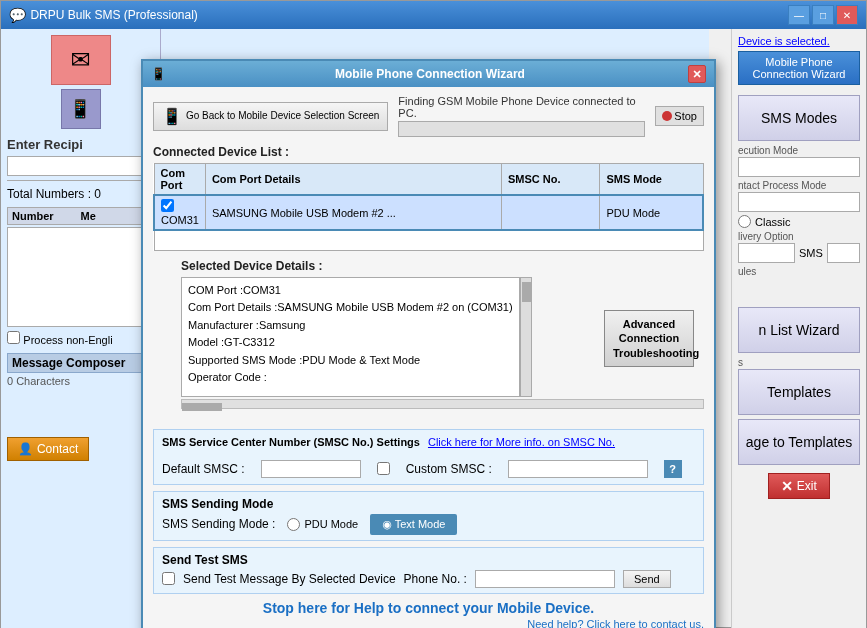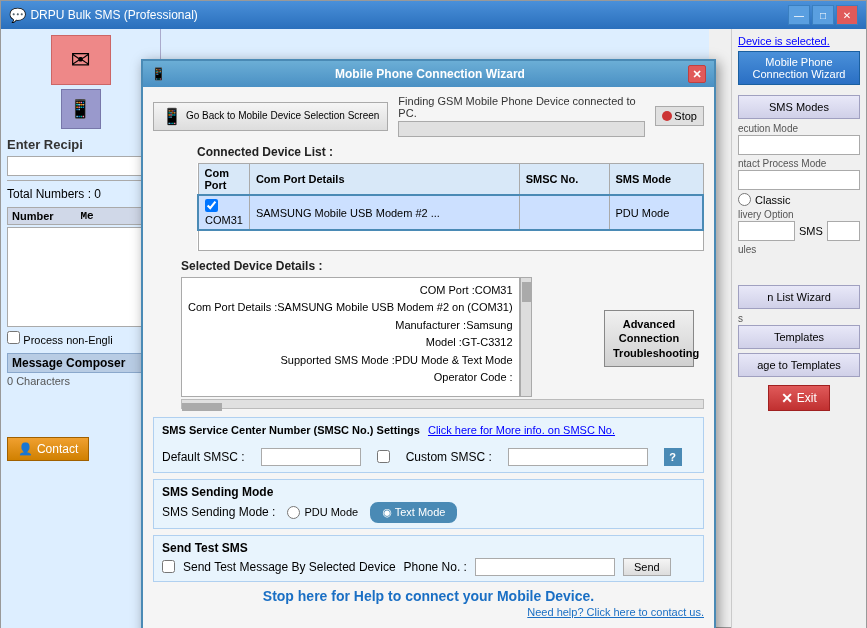--- a/index.html
+++ b/index.html
@@ -196,21 +196,21 @@
       text-align: center;
       font-size: 11px;
       font-weight: bold;
       cursor: pointer;
       width: 90px;
       line-height: 1.3;
     }
 
     
     .details-section {
-      margin-bottom: 8px;
+      margin-bottom: 20px;
       padding-left: 28px;
     }
 
     .details-box {
       border: 1px solid #aaa;
       background: white;
       height: 120px;
       padding: 4px 6px;
       font-size: 11px;
       overflow-y: auto;
@@ -291,21 +291,21 @@
       gap: 4px;
       font-size: 11px;
       cursor: pointer;
     }
 
     .radio-selected {
       background: #4a8ab5;
       border: 2px solid #4a8ab5;
       color: white;
       padding: 2px 10px;
-      border-radius: 8px;
+      border-radius: 2px;
       font-size: 11px;
     }
 
     
     .test-section {
       background: #e8f4fd;
       border: 1px solid #b0d0f0;
       padding: 5px 8px;
       margin-bottom: 6px;
     }
@@ -357,23 +357,23 @@
       padding: 6px 10px;
       border-top: 1px solid #ccc;
       background: #eee;
       gap: 8px;
     }
 
     
     .right-item {
       background: linear-gradient(to bottom, #e8e8f8, #d0d0e8);
       border: 1px solid #a0a0c0;
-      padding: 5px 6px;
+      padding: 14px 6px;
       margin-bottom: 4px;
-      font-size: 11px;
+      font-size: 14px;
       cursor: pointer;
       text-align: center;
     }
 
     .device-selected-text {
       color: blue;
       font-size: 11px;
       text-decoration: underline;
     }
 
@@ -414,21 +414,20 @@
     .scroll-indicator {
       width: 8px;
       background: #ccc;
       border: 1px solid #aaa;
     }
 
     
     .details-wrapper {
       position: relative;
       display: flex;
-      text-align: right;
     }
 
     
     .h-scroll {
       height: 10px;
       background: #e0e0e0;
       border: 1px solid #bbb;
       margin-top: 2px;
     }
 
@@ -469,21 +468,21 @@
       <div style="text-align:center; margin-bottom:8px;">
         <div style="width:60px; height:50px; background:#e88; border:1px solid #c66; margin:0 auto 4px; display:flex; align-items:center; justify-content:center; font-size:24px;">✉</div>
         <div style="width:40px; height:40px; background:#99c; border:1px solid #77a; margin:0 auto; display:flex; align-items:center; justify-content:center; font-size:18px;">📱</div>
       </div>
       <div class="enter-recip-label" style="font-size:13px; font-weight:bold; color:#333;">Enter Recipi</div>
       <div style="border:1px solid #aaa; height:20px; background:white; margin-bottom:4px;"></div>
       <div style="height:1px; background:#aaa; margin:4px 0;"></div>
       <div class="total-numbers">Total Numbers : 0</div>
       <div style="display:flex; background:#d0d8e8; border:1px solid #aaa; padding:2px 4px; font-weight:bold; font-size:11px; margin-bottom:2px;">
         <span style="flex:1;">Number</span>
-        <span style="flex:1;font-family:Liberation Mono, monospace;">Me</span>
+        <span style="flex:1;">Me</span>
       </div>
       <div style="height:100px; background:white; border:1px solid #aaa;"></div>
       <div style="margin-top:4px;">
         <input type="checkbox" style="">
         <span style="font-size:11px;">Process non-Engli</span>
       </div>
       <div style="margin-top:6px; font-weight:bold; font-size:12px; background:#b8cce4; padding:2px 4px; border:1px solid #8aa8cc;">Message Composer</div>
       <div style="font-size:11px; color:#555; margin:2px 0;">0 Characters</div>
       <div style="margin-top:50px;">
         <button class="contact-btn">
@@ -562,21 +561,21 @@
           <div class="status-bar-area">
             <div class="status-label">Finding GSM Mobile Phone Device connected to PC.</div>
             <div class="progress-bar"></div>
           </div>
           <button class="stop-btn">
             <span class="stop-circle"></span>
             <span>Stop</span>
           </button>
         </div>
 
-        <div style="position:relative;margin-left:44px;">
+        <div style="position:relative;">
           <div class="section-label">Connected Device List :</div>
           <div style="display:flex; gap:8px;">
             <div style="flex:1;">
               <table class="device-table">
                 <thead>
                   <tr>
                     <th>Com Port</th>
                     <th>Com Port Details</th>
                     <th>SMSC No.</th>
                     <th>SMS Mode</th>

